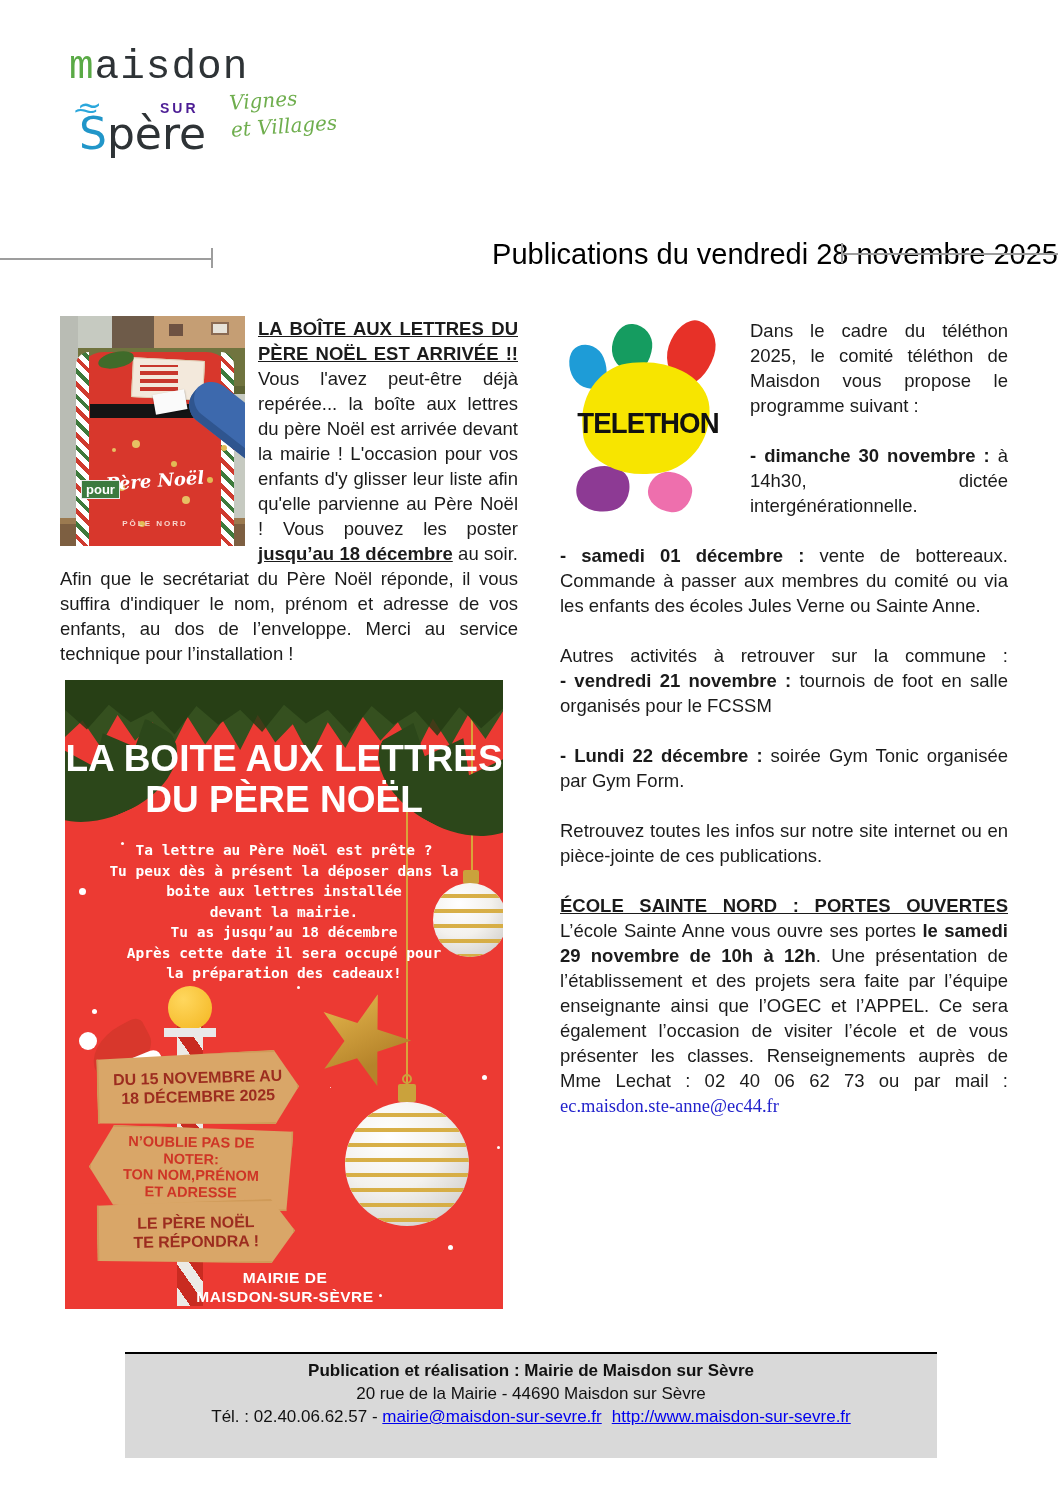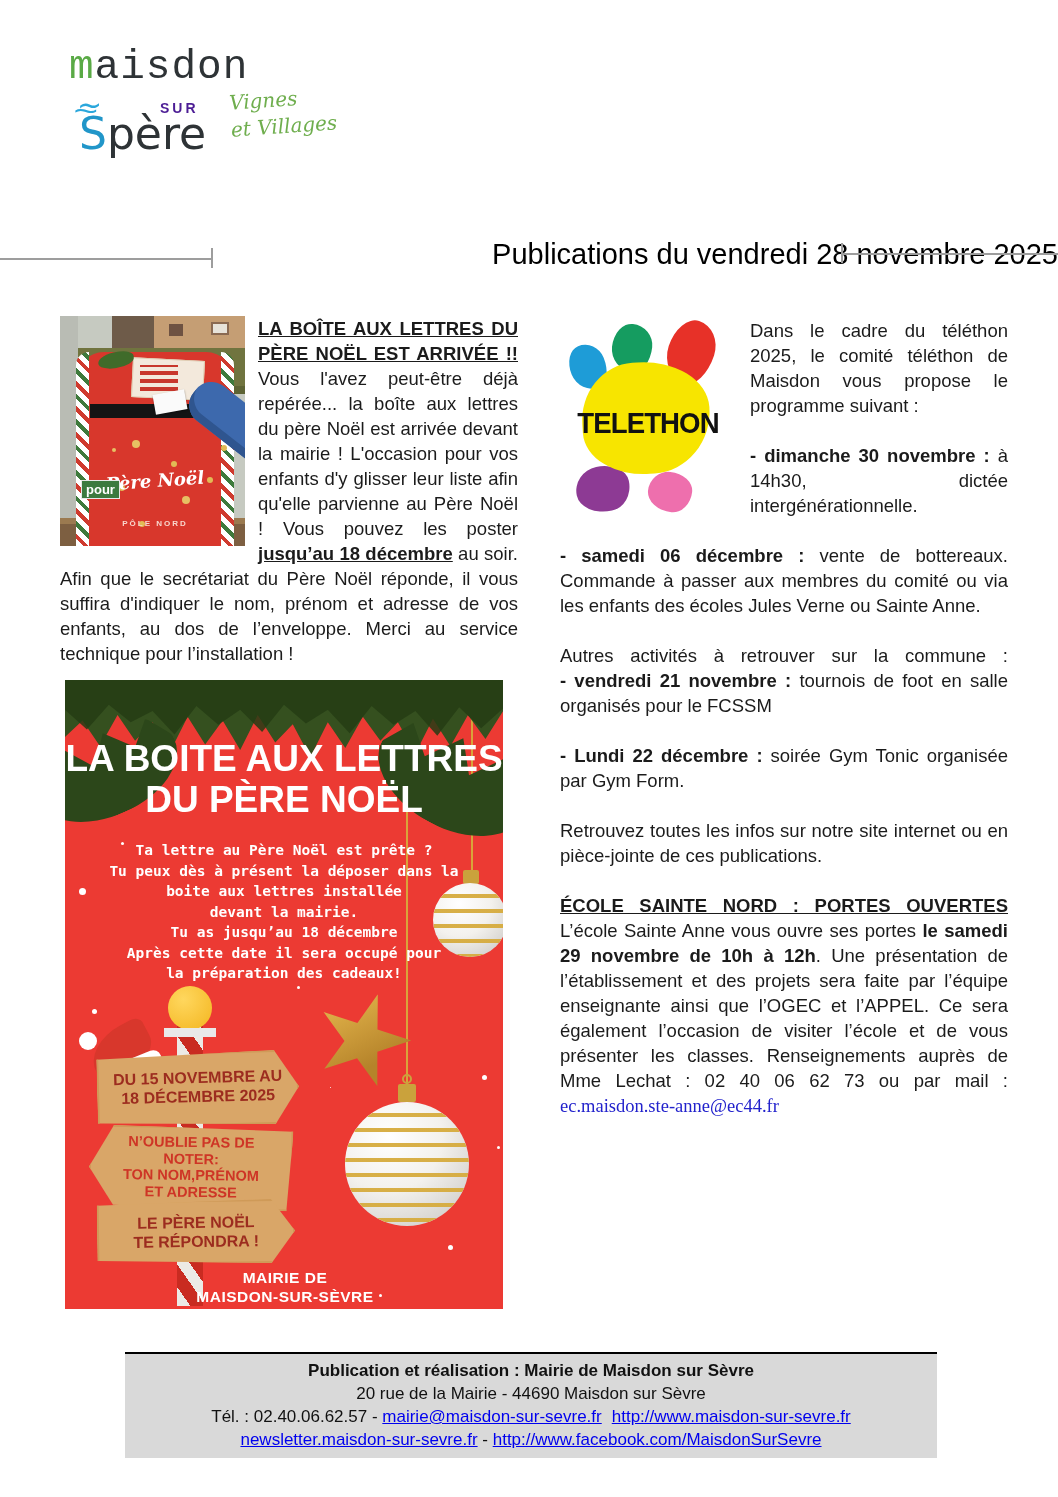--- a/index.html
+++ b/index.html
@@ -313,35 +313,34 @@
         <div class="t-palm"></div>
         <div class="t-word">TELETHON</div>
       </div>
 
       <p class="body-text" style="margin-top:2px">Dans le cadre du téléthon 2025, le comité téléthon de Maisdon vous propose le programme suivant :</p>
 
       <p class="body-text mt"><span class="b">- dimanche 30 novembre :</span><span> à 14h30, dictée intergénérationnelle.</span></p>
 
       <div class="clear"></div>
 
-      <p class="body-text mt"><span class="b">- samedi 06 décembre :</span><span> vente de bottereaux. Commande à passer aux membres du comité ou via les enfants des écoles Jules Verne ou Sainte Anne.</span></p>
+      <p class="body-text mt"><span class="b">- samedi 01 décembre :</span><span> vente de bottereaux. Commande à passer aux membres du comité ou via les enfants des écoles Jules Verne ou Sainte Anne.</span></p>
 
 
       <p class="body-text just-all mt" style="">Autres activités à retrouver sur la commune :</p>
       <p class="body-text"><span class="b">- vendredi 21 novembre :</span><span> tournois de foot en salle organisés pour le FCSSM</span></p>
 
       <p class="body-text mt"><span class="b">- Lundi 22 décembre :</span><span> soirée Gym Tonic organisée par Gym Form.</span></p>
 
       <p class="body-text mt">Retrouvez toutes les infos sur notre site internet ou en pièce-jointe de ces publications.</p>
 
       <p class="school-heading just-all mt">ÉCOLE SAINTE NORD : PORTES OUVERTES</p>
       <p class="body-text"><span>L’école Sainte Anne vous ouvre ses portes </span><span class="b">le samedi 29 novembre de 10h à 12h</span><span>. Une présentation de l’établissement et des projets sera faite par l’équipe enseignante ainsi que l’OGEC et l’APPEL. Ce sera également l’occasion de visiter l’école et de vous présenter les classes. Renseignements auprès de Mme Lechat : 02 40 06 62 73 ou par mail : </span><a class="link" href="#">ec.maisdon.ste-anne@ec44.fr</a></p>
     </div>
   </div>
 
   <div class="footer">
     <div class="b">Publication et réalisation : Mairie de Maisdon sur Sèvre</div>
     <div>20 rue de la Mairie - 44690 Maisdon sur Sèvre</div>
     <div><span>Tél. : 02.40.06.62.57  - </span><a href="#">mairie@maisdon-sur-sevre.fr</a><span class="f-sep"></span><a href="#">http://www.maisdon-sur-sevre.fr</a></div>
-    <div><a href="#">newsletter.maisdon-sur-sevre.fr</a><span> - </span><a href="#">http://www.facebook.com/MaisdonSurSevre</a></div>
   </div>
 
 </div>
 
 </body></html>

